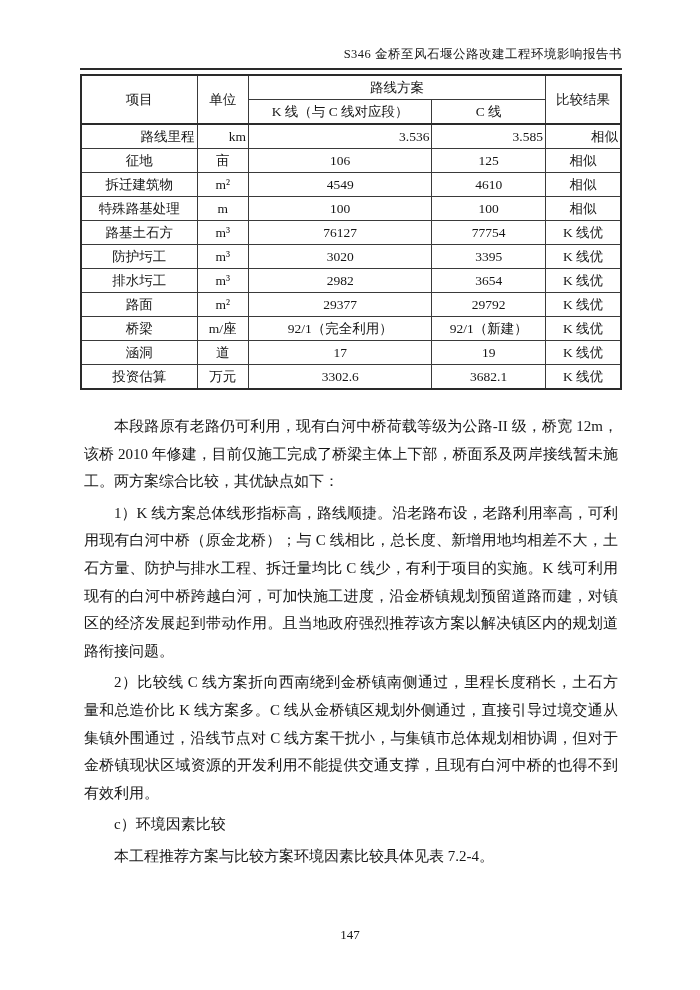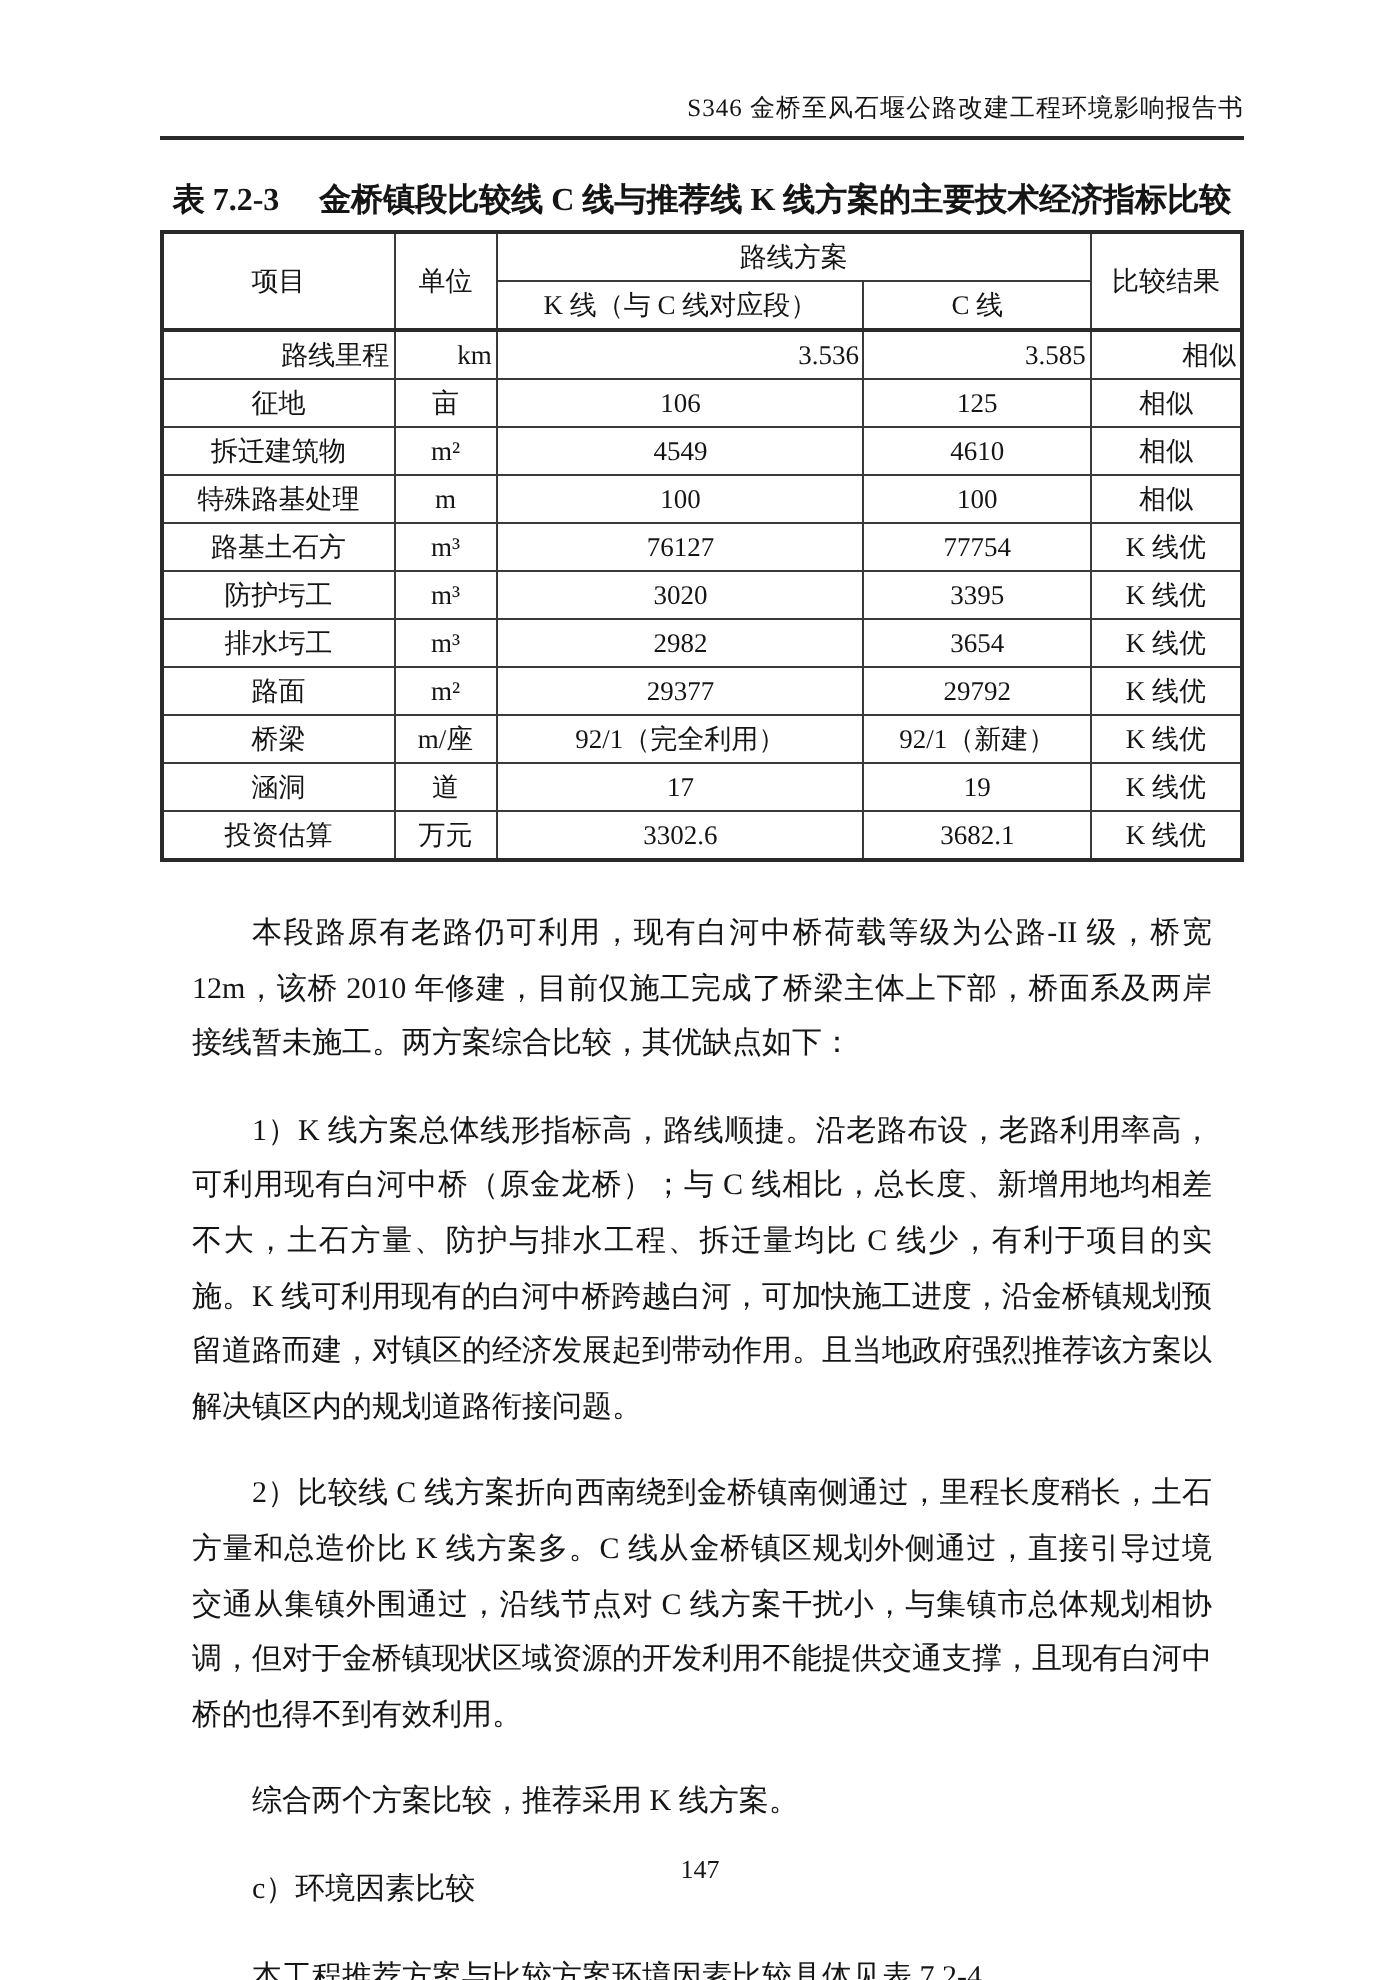--- a/index.html
+++ b/index.html
@@ -66,21 +66,21 @@
   table.cmp tbody tr.first-data td {
     border-top: 2px solid #2a2a2a;
     text-align: right;
   }
   
   .body-text {
     margin-top: 23px;
     font-size: 15px;
   }
   .body-text p {
-    margin: 16px;
+    margin: 4px;
     text-indent: 2em;
     line-height: 27.6px;
     text-align: justify;
   }
   
   .page-number {
     position: absolute;
     left: 0;
     width: 100%;
     bottom: 47px;
@@ -92,23 +92,20 @@
 <body>
 
 <div class="page">
   <div class="content">
 
     <div class="doc-header">
       <span>S346 金桥至风石堰公路改建工程环境影响报告书</span>
     </div>
     <div class="header-rule"></div>
 
-    <div class="table-caption">
-      <span class="caption-label">表 7.2-3</span><span>金桥镇段比较线 C 线与推荐线 K 线方案的主要技术经济指标比较</span>
-    </div>
 
     <table class="cmp">
       <colgroup>
         <col style="width:21.5%">
         <col style="width:9.5%">
         <col style="width:34%">
         <col style="width:21%">
         <col style="width:14%">
       </colgroup>
       <thead>
@@ -201,21 +198,20 @@
           <td>3682.1</td>
           <td>K 线优</td>
         </tr>
       </tbody>
     </table>
 
     <div class="body-text">
       <p>本段路原有老路仍可利用，现有白河中桥荷载等级为公路-II 级，桥宽 12m，该桥 2010 年修建，目前仅施工完成了桥梁主体上下部，桥面系及两岸接线暂未施工。两方案综合比较，其优缺点如下：</p>
       <p>1）K 线方案总体线形指标高，路线顺捷。沿老路布设，老路利用率高，可利用现有白河中桥（原金龙桥）；与 C 线相比，总长度、新增用地均相差不大，土石方量、防护与排水工程、拆迁量均比 C 线少，有利于项目的实施。K 线可利用现有的白河中桥跨越白河，可加快施工进度，沿金桥镇规划预留道路而建，对镇区的经济发展起到带动作用。且当地政府强烈推荐该方案以解决镇区内的规划道路衔接问题。</p>
       <p>2）比较线 C 线方案折向西南绕到金桥镇南侧通过，里程长度稍长，土石方量和总造价比 K 线方案多。C 线从金桥镇区规划外侧通过，直接引导过境交通从集镇外围通过，沿线节点对 C 线方案干扰小，与集镇市总体规划相协调，但对于金桥镇现状区域资源的开发利用不能提供交通支撑，且现有白河中桥的也得不到有效利用。</p>
-      <p>综合两个方案比较，推荐采用 K 线方案。</p>
       <p>c）环境因素比较</p>
       <p>本工程推荐方案与比较方案环境因素比较具体见表 7.2-4。</p>
     </div>
 
   </div>
 
   <div class="page-number">147</div>
 </div>
 
 </body></html>

